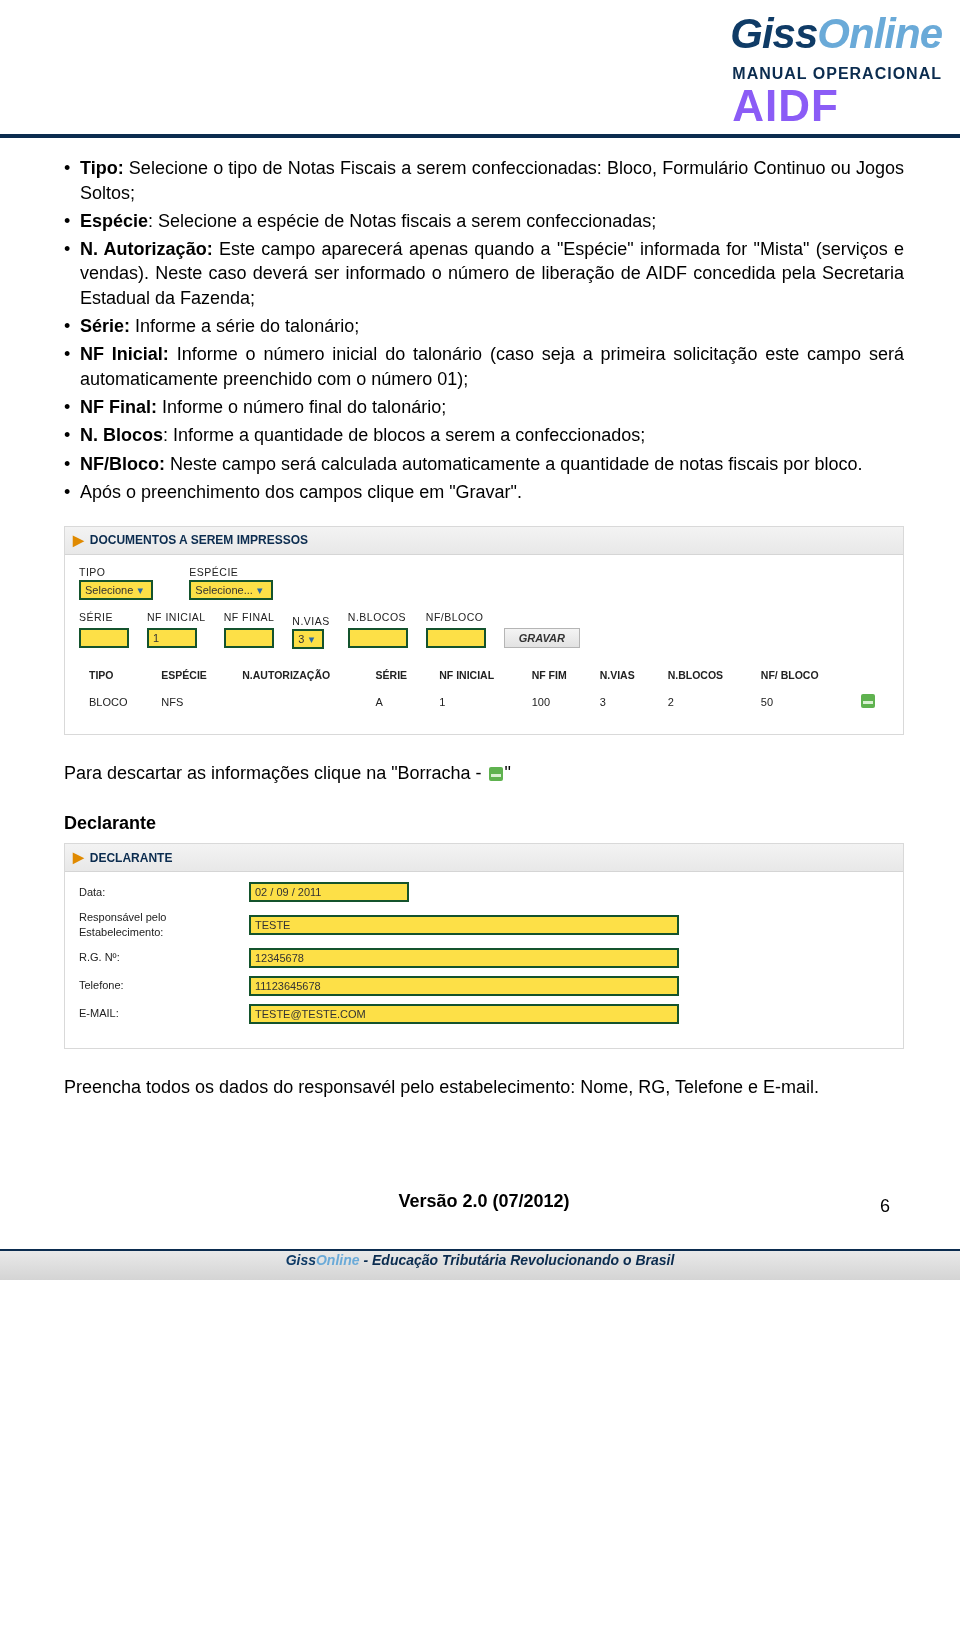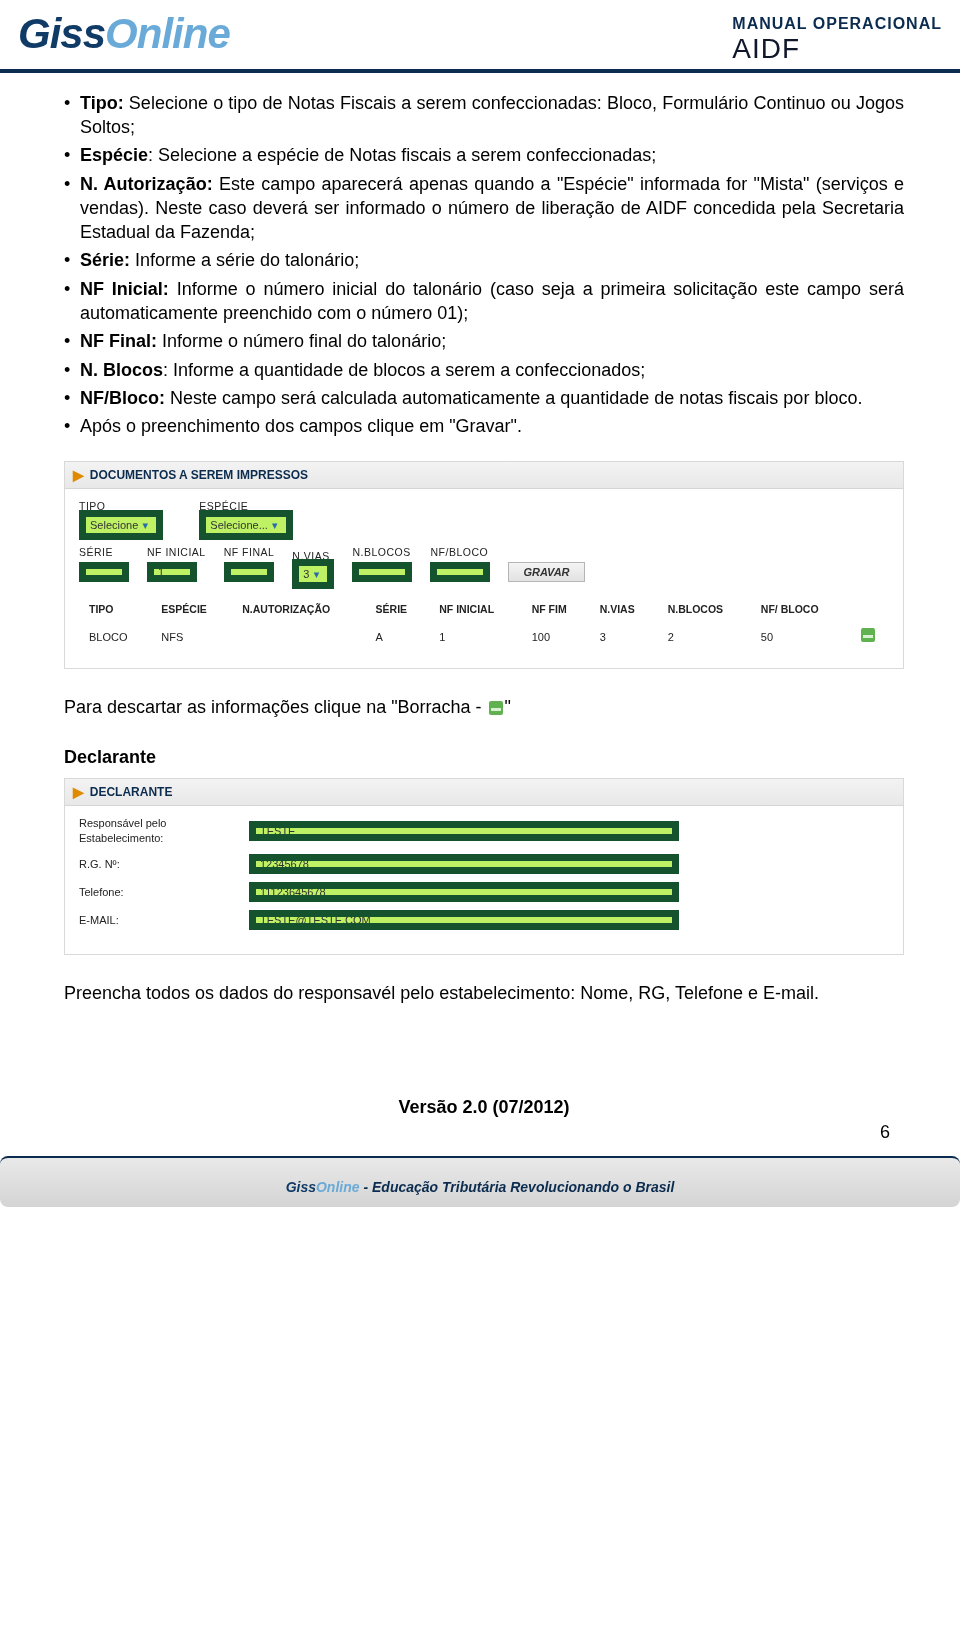--- a/index.html
+++ b/index.html
@@ -11,41 +11,42 @@
     font-size: 18px;
     line-height: 1.35;
     color: #000;
   }
   .page-header {
     border-bottom: 4px solid #0b2c4f;
     padding: 6px 18px 6px 18px;
     display: flex;
     justify-content: space-between;
     align-items: flex-end;
+    flex-direction: column;
   }
   .logo {
     font-family: "Trebuchet MS", Arial, sans-serif;
     font-weight: 700;
     font-size: 42px;
     letter-spacing: -1px;
     font-style: italic;
   }
   .logo .g { color: #0f3b66; }
   .logo .online { color: #6aaad8; }
   .manual-box { }
   .manual-box .m1 {
     color: #0b2c4f;
     font-weight: 700;
     font-size: 16px;
     letter-spacing: 1px;
   }
   .manual-box .m2 {
-    color: #0f172a;
-    font-weight: 400;
-    font-size: 28px;
+    color: #8b5cf6;
+    font-weight: 700;
+    font-size: 44px;
     line-height: 1;
     letter-spacing: 1px;
   }
   .content {
     padding: 18px 56px 30px 56px;
     margin-left: 8px;
   }
   ul.spec { list-style: none; padding: 0; margin: 0 0 22px 0; }
   ul.spec li { position: relative; padding-left: 16px; margin-bottom: 4px; text-align: justify; }
   ul.spec li::before {
@@ -72,22 +73,22 @@
   }
   .panel-header .chev {
     color: #e08a00;
     font-size: 14px;
     margin-right: 6px;
   }
   .panel-body { padding: 10px 14px 16px; font-size: 12px; color: #222; }
   .form-row { display: flex; gap: 36px; margin-bottom: 12px; }
   .field-label { font-size: 10.5px; letter-spacing: 0.5px; text-transform: uppercase; margin-bottom: 3px; display:block; }
   .select, .txt {
-    border: 7px solid #14532d;
-    background: #bef264;
+    border: 2px solid #14532d;
+    background: #fde047;
     font-size: 11px;
     height: 20px;
     padding: 2px 4px;
     color:#333;
   }
   .select { width: 100px; }
   .select.wide { width: 108px; }
   .sel-arrow { display:inline-block; width:14px; text-align:center; color:#2a6aa8; }
   .txt.sm { width: 60px; }
   .txt.xs { width: 50px; }
@@ -126,22 +127,21 @@
   .para { margin: 20px 0 10px; text-align: justify; }
   .footer-area { text-align:center; margin-top: 90px; font-weight: bold; }
   .version { color:#000; font-size:18px; margin-bottom: 6px; }
   .footer-bar {
     background: linear-gradient(#e9e9e9,#d4d4d4);
     border-top: 2px solid #0b2c4f;
     font-style: italic;
     font-weight: 600;
     color:#0b2c4f;
     font-size: 14px;
-    padding: 20px 0 10px;
-    border-radius: 8px;
+    padding: 0 0 10px;
   }
   .footer-bar .brand { font-family:"Trebuchet MS",Arial,sans-serif; font-weight:700; font-style:italic; }
   .footer-bar .brand .g { color:#0f3b66; }
   .footer-bar .brand .online { color:#6aaad8; }
   .page-num { position:absolute; right: 70px; bottom: 62px; font-size:18px; }
   .page-wrap { position: relative; }
   .subhead { font-weight:700; margin-bottom: 8px; }
 </style>
 </head>
 <body>
@@ -256,20 +256,24 @@
 
   <p class="subhead" style="margin-top:26px">Declarante</p>
 
   <div class="panel">
     <div class="panel-header">
       <span class="chev">▶</span>
       <span>DECLARANTE</span>
     </div>
     <div class="panel-body">
       <div class="dec-row">
+        <div class="dec-label">Data:</div>
+        <div class="dec-input"><input type="text" class="txt" style="width: 160px;" value="02 / 09 / 2011"></div>
+      </div>
+      <div class="dec-row">
         <div class="dec-label">Responsável pelo Estabelecimento:</div>
         <div class="dec-input"><input type="text" class="txt" value="TESTE" style=""></div>
       </div>
       <div class="dec-row">
         <div class="dec-label">R.G. Nº:</div>
         <div class="dec-input"><input type="text" class="txt" value="12345678" style=""></div>
       </div>
       <div class="dec-row">
         <div class="dec-label">Telefone:</div>
         <div class="dec-input"><input type="text" class="txt" value="11123645678" style=""></div>

